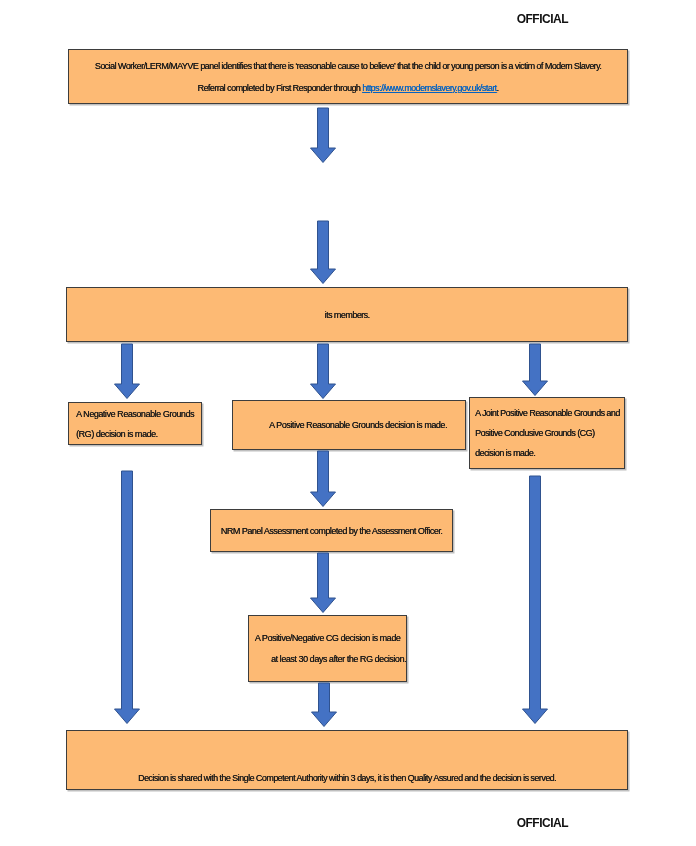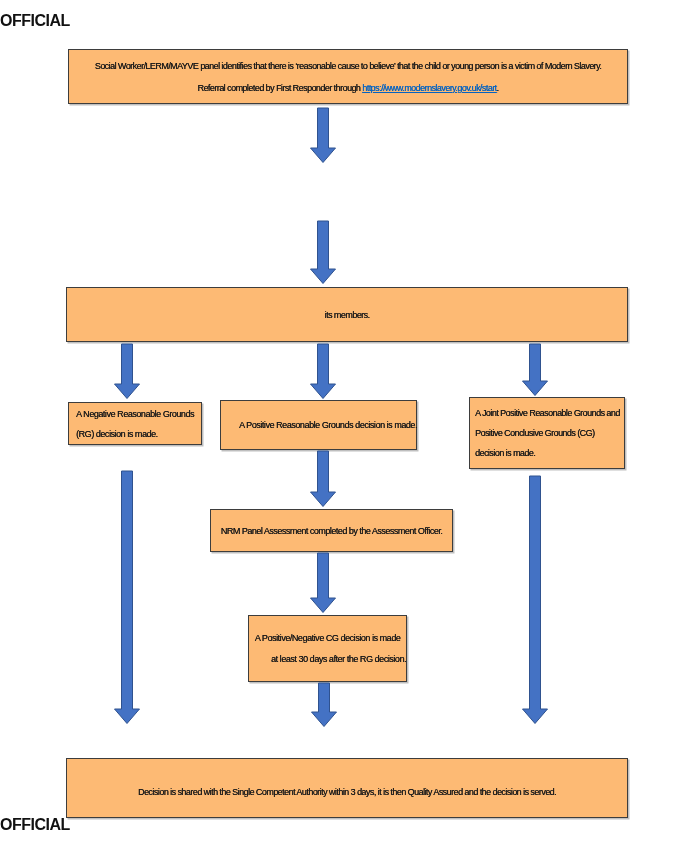--- a/index.html
+++ b/index.html
@@ -7,22 +7,22 @@
     position:relative;
     width:696px;height:846px;
     background:#fff;
     font-family:"Liberation Sans",sans-serif;
     color:#1a1a1a;
     overflow:hidden;
   }
   .official{
     position:absolute;
     width:568px;
-    text-align:left;
-    font-size:16px;
+    text-align:right;
+    font-size:12px;
     font-weight:700;
     letter-spacing:-0.5px;
     color:#111;
   }
   .fbox{
     position:absolute;
     background:#fdba74;
     border:1.4px solid #3d3d3d;
     box-shadow:1.5px 1.5px 0 rgba(127,127,127,0.5);
     box-sizing:border-box;
@@ -38,21 +38,21 @@
     text-shadow:0.25px 0 0 currentColor;
     white-space:nowrap;
   }
   .small .txt{
     font-size:9px;
     letter-spacing:-0.45px;
     line-height:20px;
     white-space:normal;
   }
   .leftalign .txt{text-align:left;}
-  .toptext{justify-content:center;padding-top:8px;margin-top:28px;}
+  .toptext{justify-content:flex-end;padding-top:8px;}
   a.doclink{
     color:#0563C1;
     text-decoration:underline;
     cursor:pointer;
   }
   svg.arrow{position:absolute;overflow:visible;}
   svg.arrow polygon{fill:#4472C4;stroke:#2F528F;stroke-width:1;}
 </style>
 </head>
 <body>
@@ -86,21 +86,21 @@
     <polygon points="7.5,0 18.5,0 18.5,40 25.5,40 13,54.5 0.5,40 7.5,40"></polygon>
   </svg>
   <svg class="arrow" style="left:522px;top:344px;" width="26" height="52">
     <polygon points="7.5,0 18.5,0 18.5,37 25.5,37 13,51.5 0.5,37 7.5,37"></polygon>
   </svg>
 
   <div class="fbox small leftalign" style="left:68px;top:402px;width:134px;height:43px;padding-left:7px;padding-right:3px;">
     <div class="txt">A Negative Reasonable Grounds (RG) decision is made.</div>
   </div>
 
-  <div class="fbox small" style="left:220px;top:400px;width:197px;height:50px;padding-left:18px;">
+  <div class="fbox small" style="left:232px;top:400px;width:234px;height:50px;padding-left:18px;">
     <div class="txt" style="text-align:center;white-space:nowrap;">A Positive Reasonable Grounds decision is made.</div>
   </div>
 
   <div class="fbox small leftalign" style="left:469px;top:397px;width:156px;height:72px;padding-left:5px;padding-right:2px;">
     <div class="txt" style="letter-spacing:-0.55px;">A Joint Positive Reasonable Grounds and Positive Conclusive Grounds (CG) decision is made.</div>
   </div>
 
   <svg class="arrow" style="left:310px;top:451px;" width="26" height="56">
     <polygon points="7.5,0 18.5,0 18.5,41 25.5,41 13,55.5 0.5,41 7.5,41"></polygon>
   </svg>

